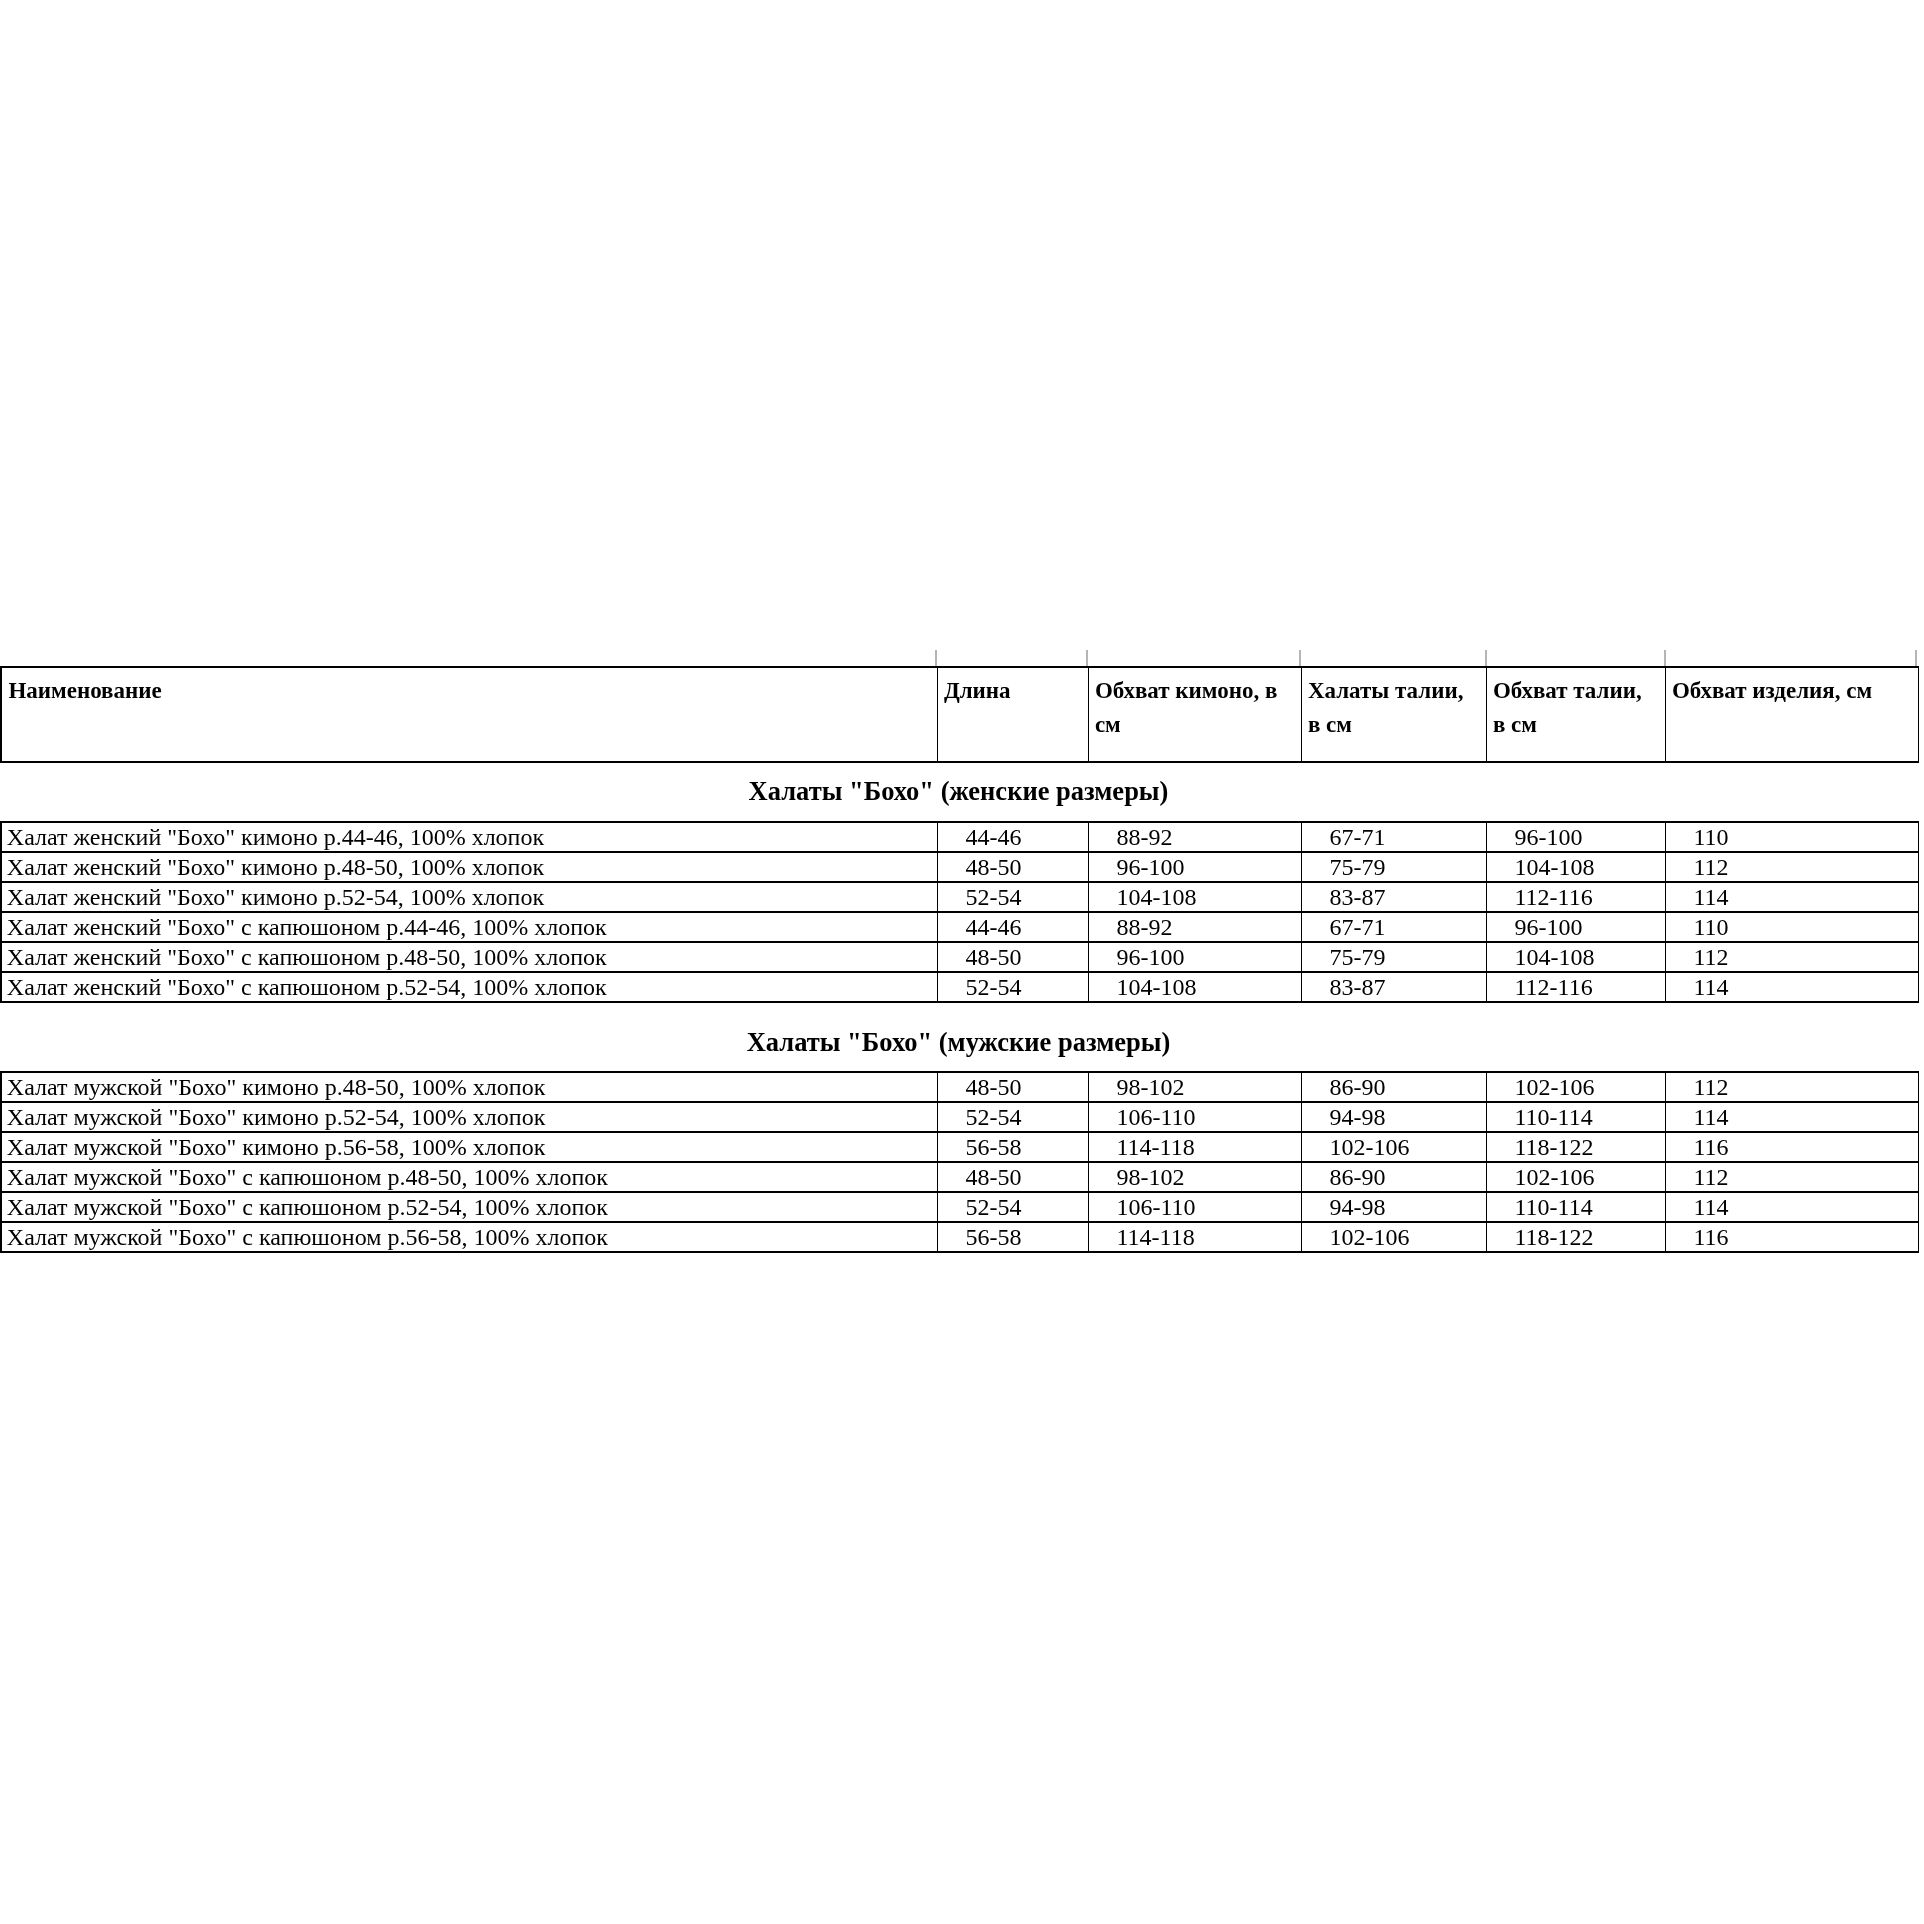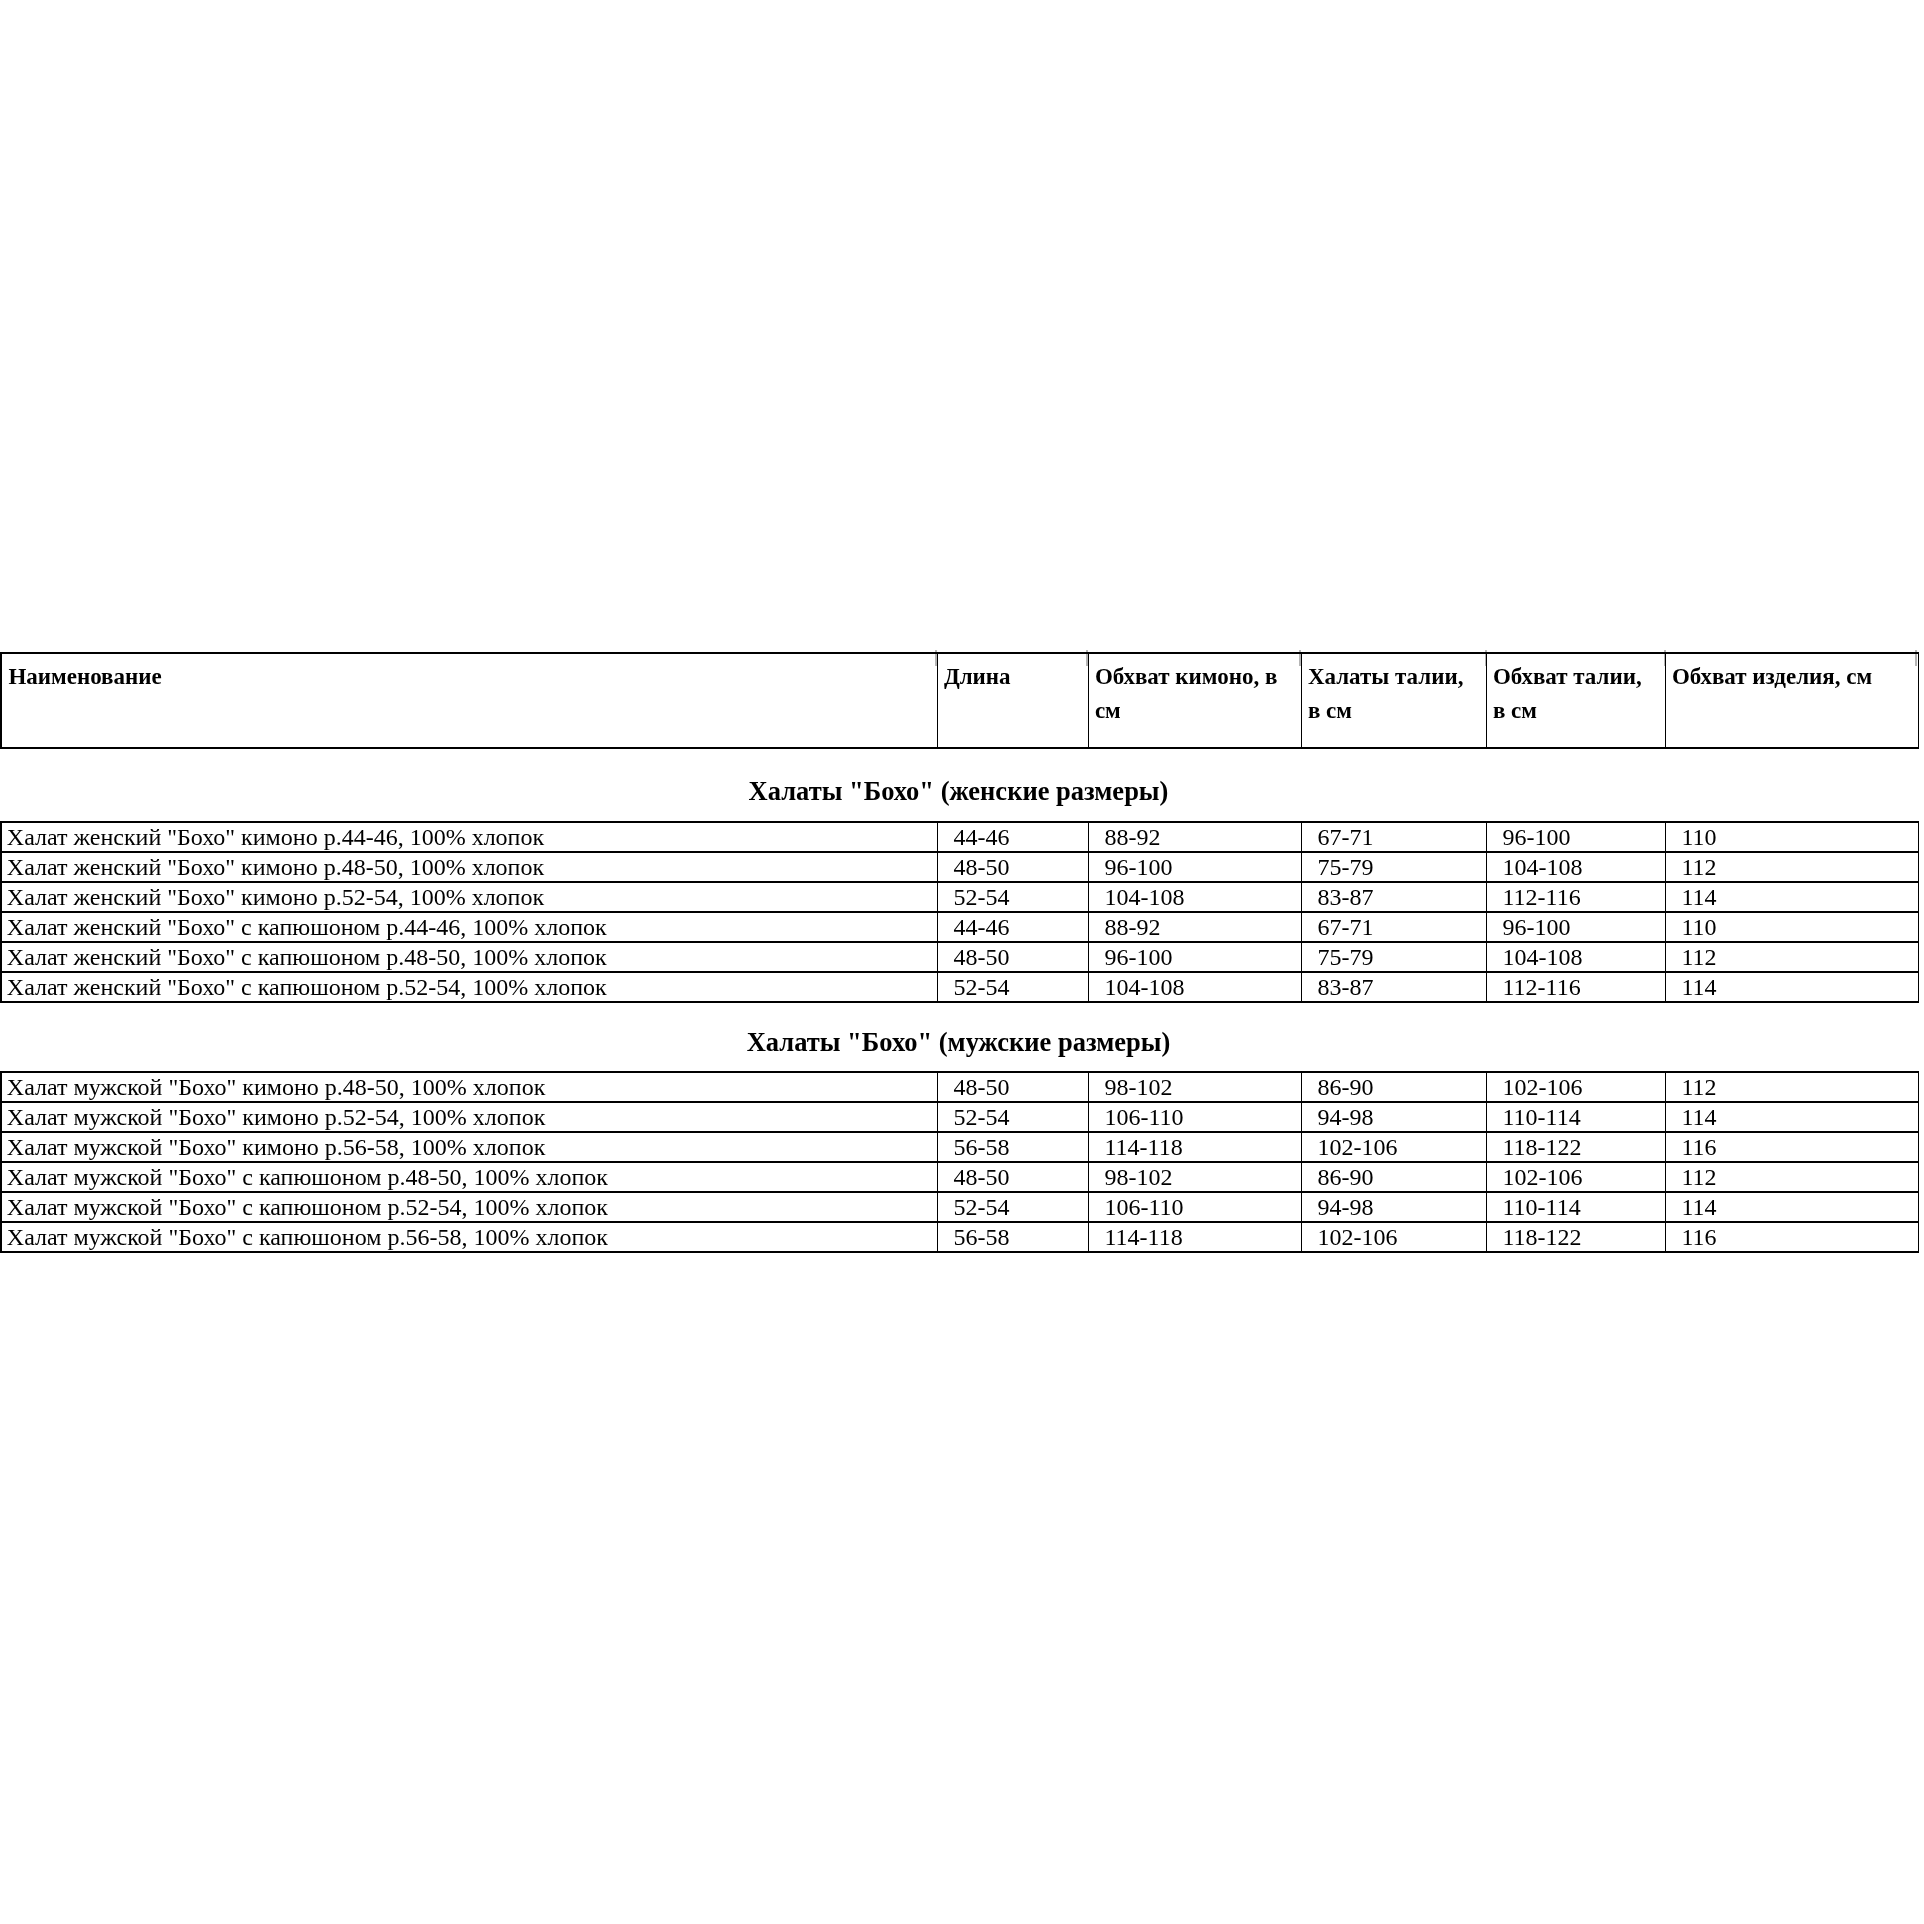--- a/index.html
+++ b/index.html
@@ -18,21 +18,21 @@
   table.tbl {
     position: absolute; left: 0;
     width: 1917px;
     border-collapse: collapse;
     table-layout: fixed;
     border-left: 2.4px solid #000;
     border-top: 2.4px solid #000;
     border-bottom: 2.4px solid #000;
     border-right: 1.6px solid #000;
   }
-  .header-tbl { top: 652px; height: 96px; border-right-color: #b5b5b5; }
+  .header-tbl { top: 666px; height: 96px; border-right-color: #b5b5b5; }
   .women-tbl  { top: 821px; }
   .men-tbl    { top: 1071px; }
 
   .tbl th, .tbl td {
     border: 1.6px solid #000;
     border-top-width: 2.4px;
     border-bottom-width: 2.4px;
     overflow: hidden;
   }
   .tbl th {
@@ -45,21 +45,21 @@
     height: 80px;
   }
   .tbl td {
     vertical-align: middle;
     font-size: 24px;
     line-height: 27px;
     padding: 0 3.2px 0 4.8px;
     height: 28px;
     white-space: nowrap;
   }
-  .tbl td.num { padding-left: 16px; }
+  .tbl td.num { padding-left: 28px; }
 
   .section-title {
     position: absolute; left: 0; width: 1917px;
     display: flex; align-items: center; justify-content: center;
     font-weight: bold; font-size: 26.5px;
   }
   .title-women { top: 764px;  height: 55px; }
   .title-men   { top: 1015px; height: 54px; }
 </style>
 </head>

